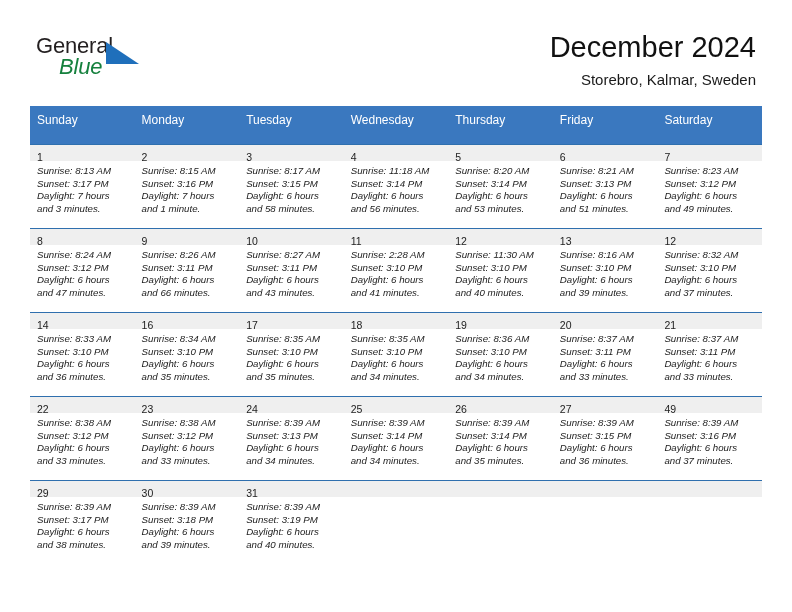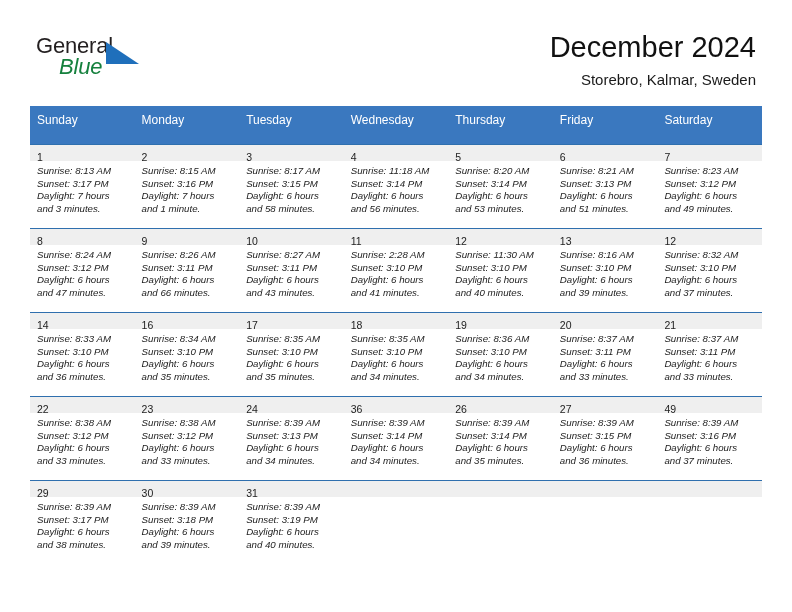--- a/index.html
+++ b/index.html
@@ -392,21 +392,21 @@
           <td>
             <div class="daynum-band"><span class="daynum">24</span></div>
             <div class="lines">
               <div>Sunrise: 8:39 AM</div>
               <div>Sunset: 3:13 PM</div>
               <div>Daylight: 6 hours</div>
               <div>and 34 minutes.</div>
             </div>
           </td>
           <td>
-            <div class="daynum-band"><span class="daynum">36</span></div>
+            <div class="daynum-band"><span class="daynum">25</span></div>
             <div class="lines">
               <div>Sunrise: 8:39 AM</div>
               <div>Sunset: 3:14 PM</div>
               <div>Daylight: 6 hours</div>
               <div>and 34 minutes.</div>
             </div>
           </td>
           <td>
             <div class="daynum-band"><span class="daynum">26</span></div>
             <div class="lines">

